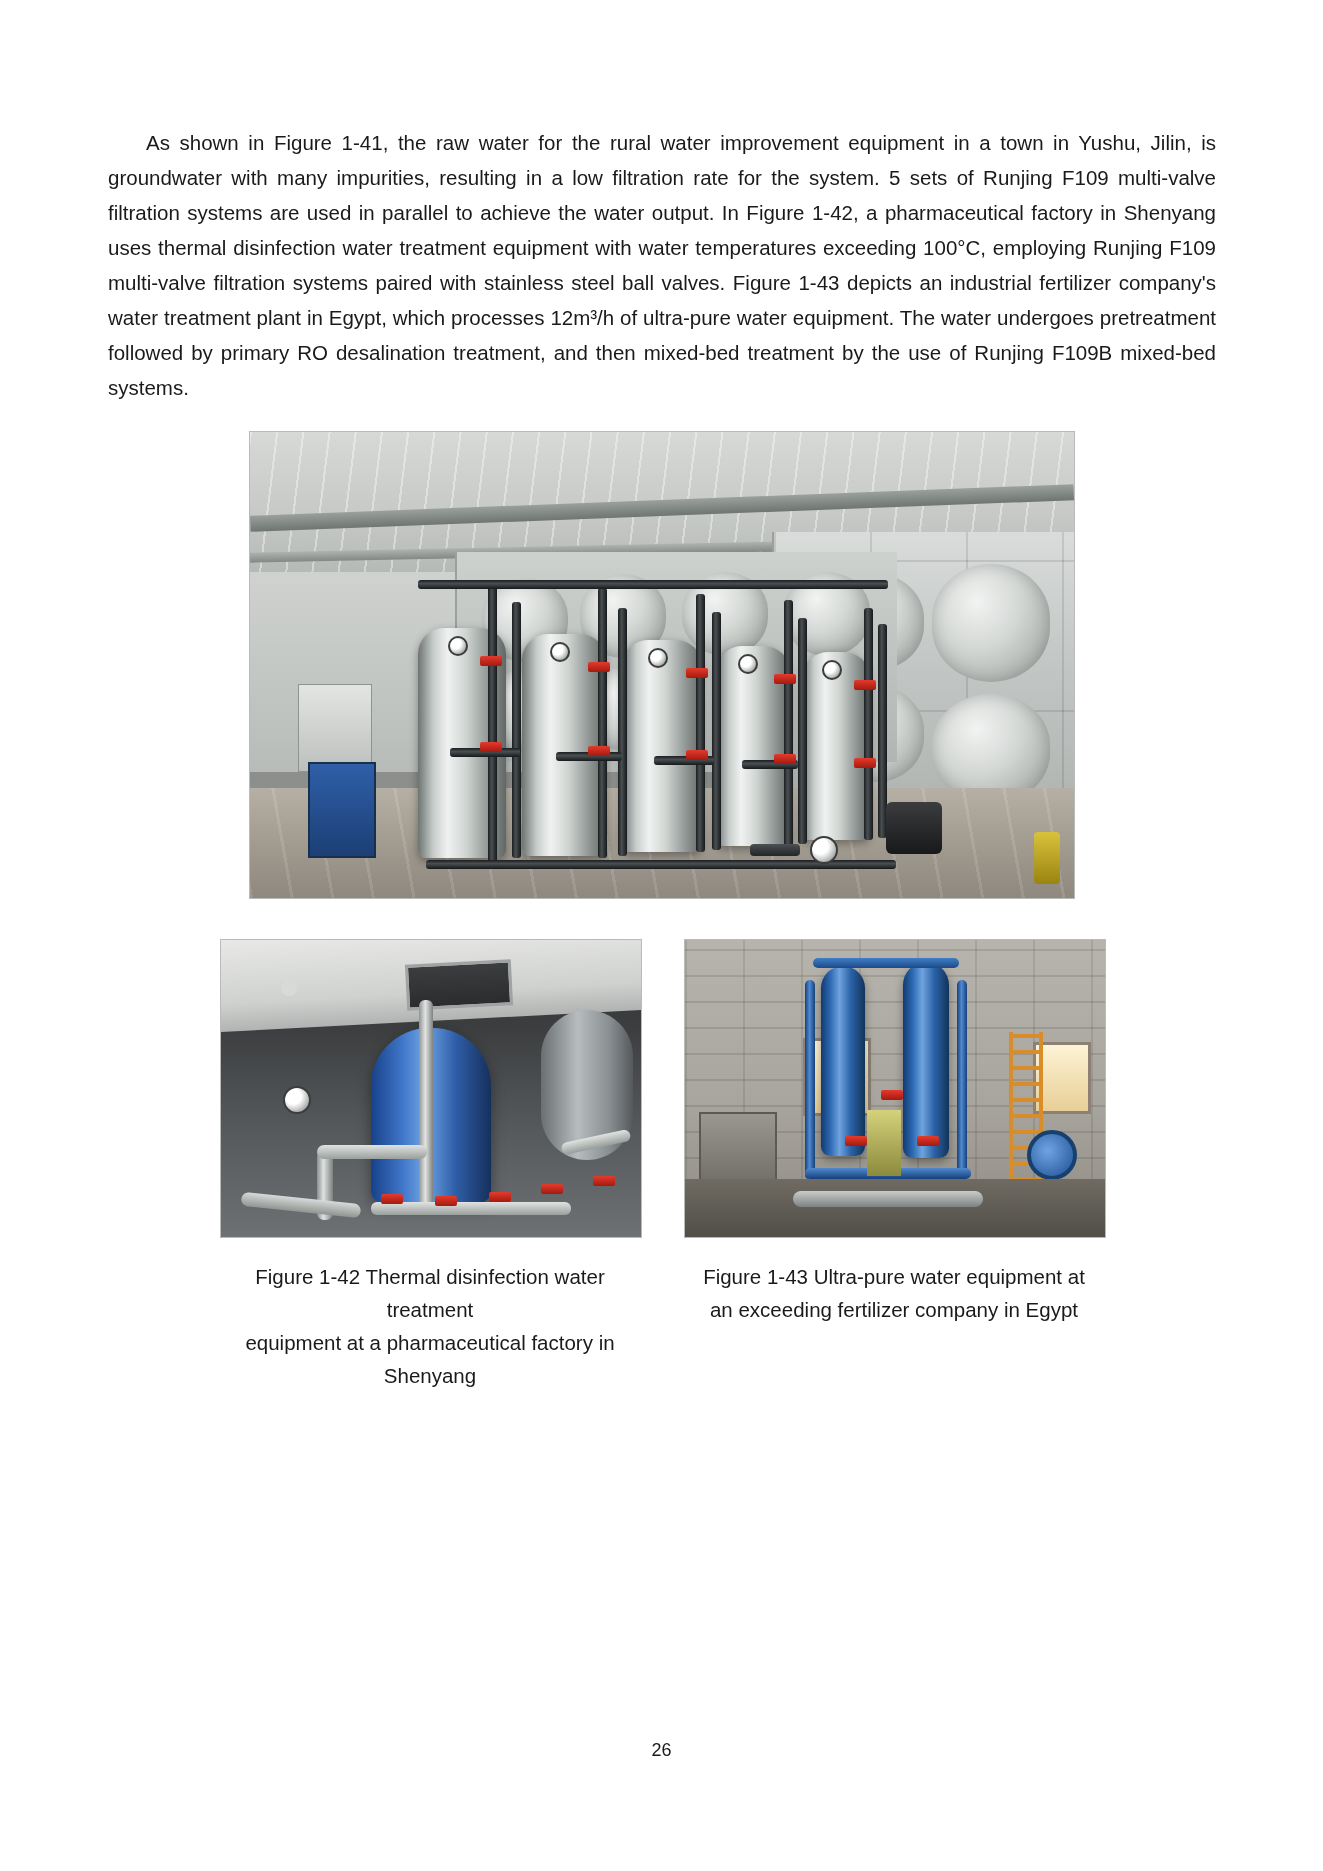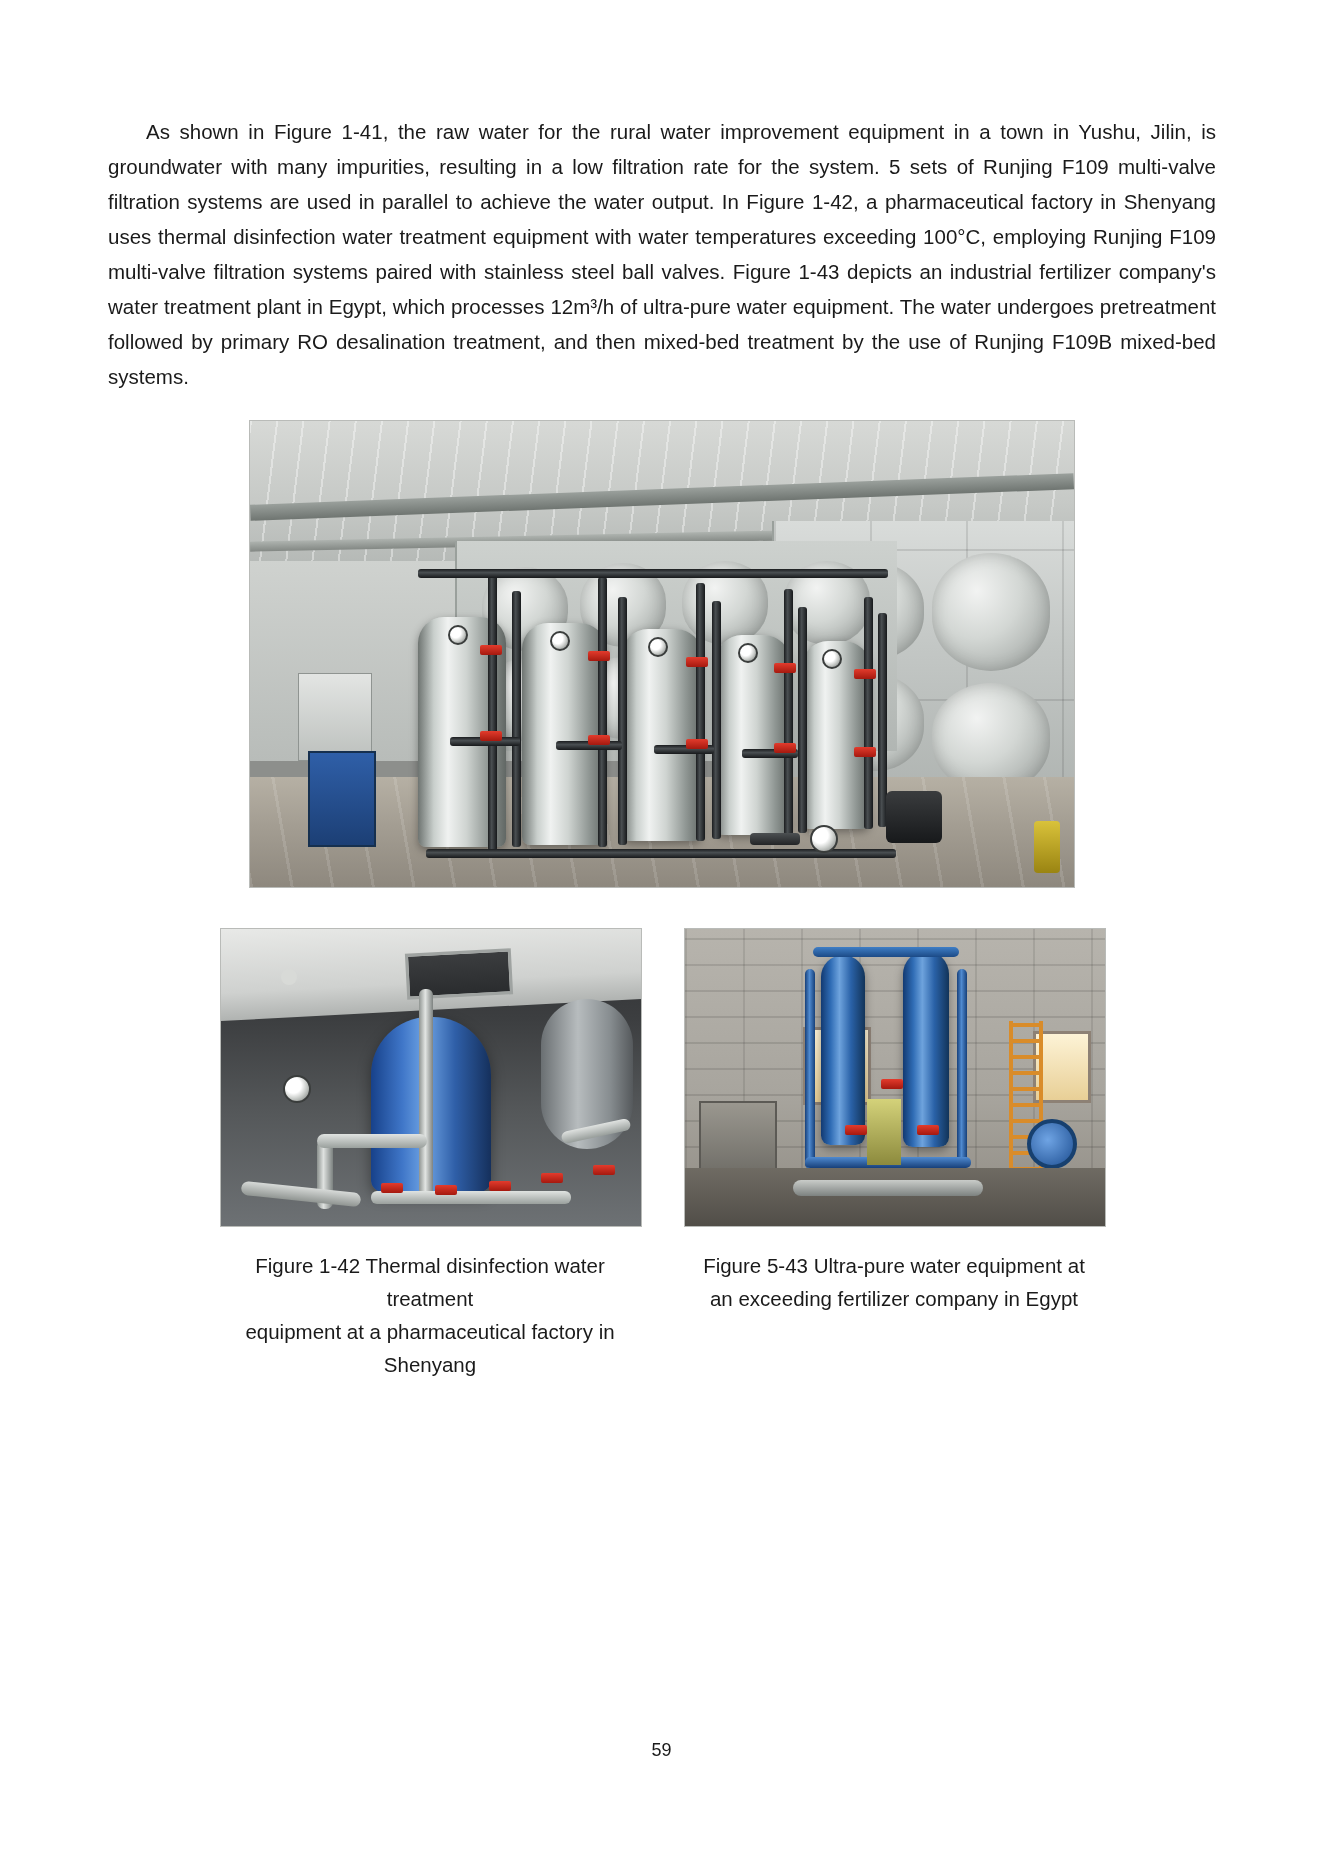--- a/index.html
+++ b/index.html
@@ -15,21 +15,21 @@
     position: relative;
     width: 1323px;
     height: 1871px;
     margin: 0 auto;
     background: #ffffff;
     overflow: hidden;
   }
   .content {
     position: absolute;
     left: 108px;
-    top: 93px;
+    top: 104px;
     width: 1108px;
   }
   .body-text {
     font-size: 20.5px;
     line-height: 35px;
     text-align: justify;
     text-justify: inter-word;
     color: #1a1a1a;
   }
   .body-text .indent {
@@ -381,22 +381,22 @@
           <div class="ph" style="left:120px; top:228px; width:166px; height:11px; background:linear-gradient(180deg,#4f8ad0,#17407a); border-radius:5px;"></div>
           <div class="ph" style="left:182px; top:170px; width:34px; height:66px; background:linear-gradient(180deg,#d4d27a,#8c8a3d);"></div>
           <div class="ph redv" style="left:160px; top:196px;"></div>
           <div class="ph redv" style="left:232px; top:196px;"></div>
           <div class="ph redv" style="left:196px; top:150px;"></div>
           <div class="ph" style="right:28px; top:190px; width:42px; height:42px; border-radius:50%; background:radial-gradient(circle at 40% 40%,#6fa4e4,#1e4f92); border:4px solid #17406f;"></div>
           <div class="ph f43-floor"></div>
           <div class="ph" style="left:108px; bottom:30px; width:190px; height:16px; background:linear-gradient(180deg,#c9ccc9,#7d8280); border-radius:8px;"></div>
         </div>
         <div class="caption">
-          <span>Figure 5-43 Ultra-pure water equipment at</span><br>
+          <span>Figure 1-43 Ultra-pure water equipment at</span><br>
           <span>an exceeding fertilizer company in Egypt</span>
         </div>
       </div>
 
     </div>
   </div>
 
-  <div class="page-number">59</div>
+  <div class="page-number">26</div>
 </div>
 
 </body></html>

